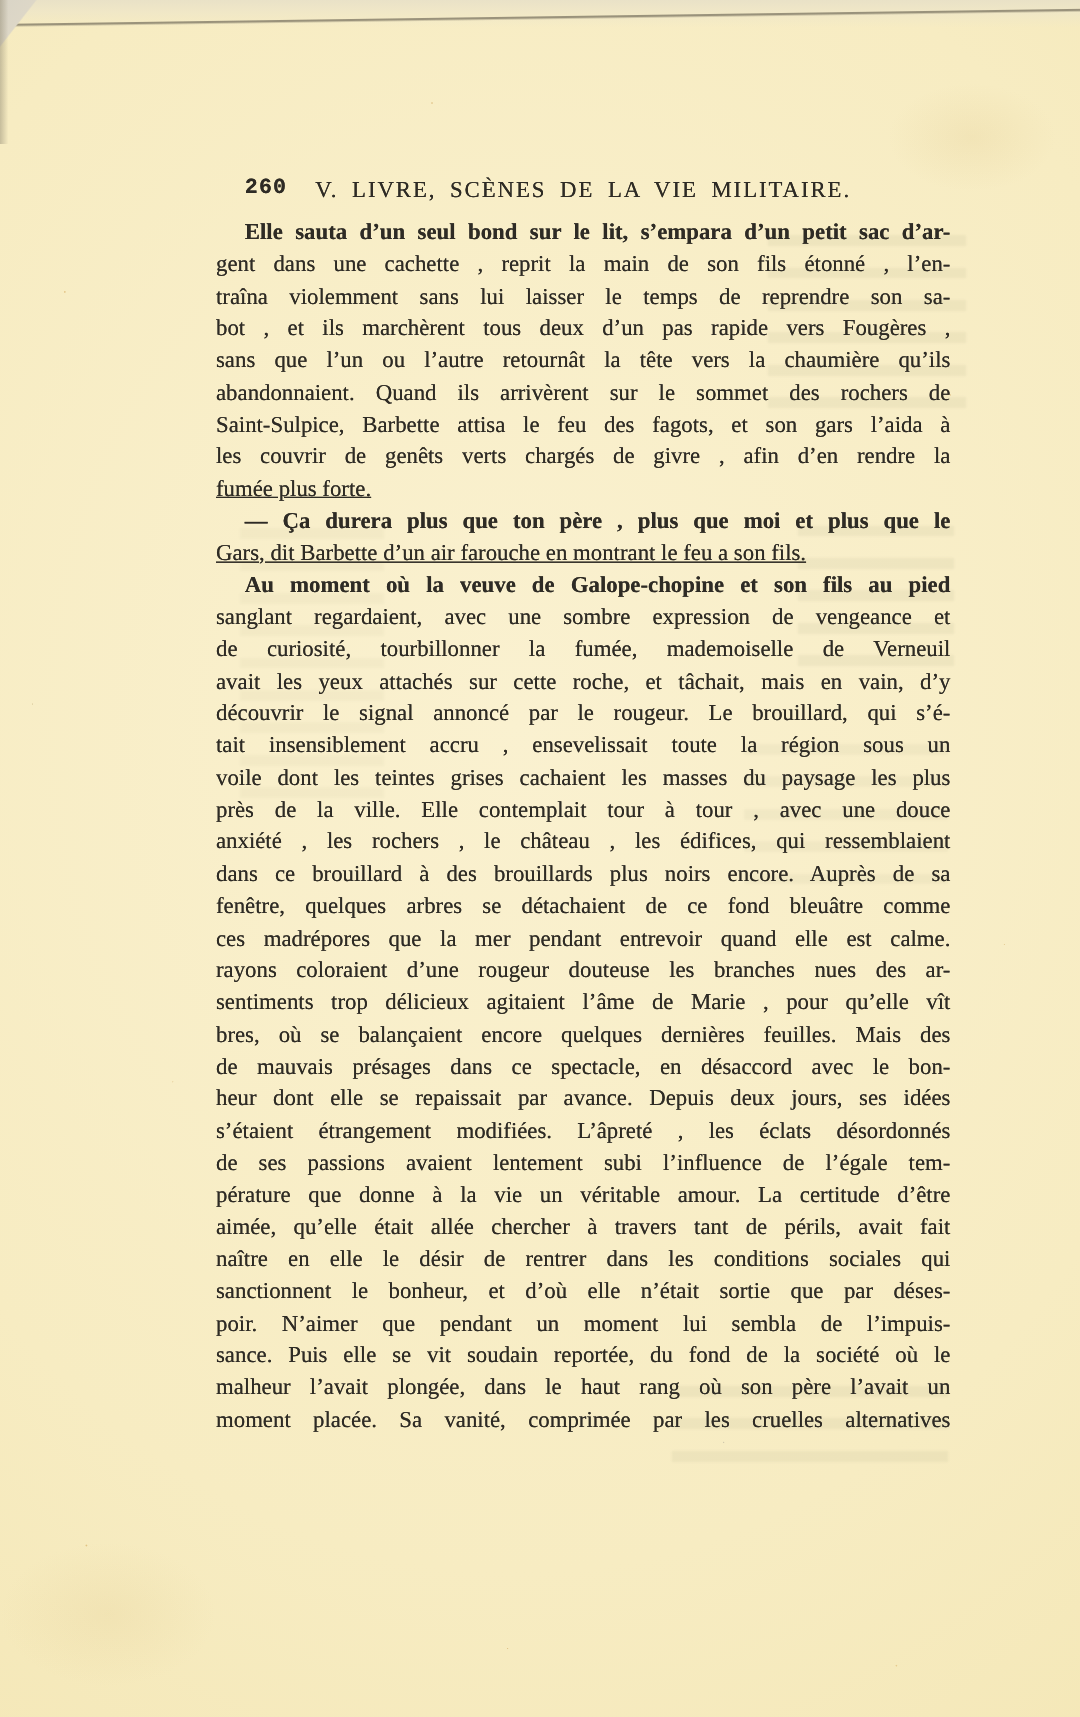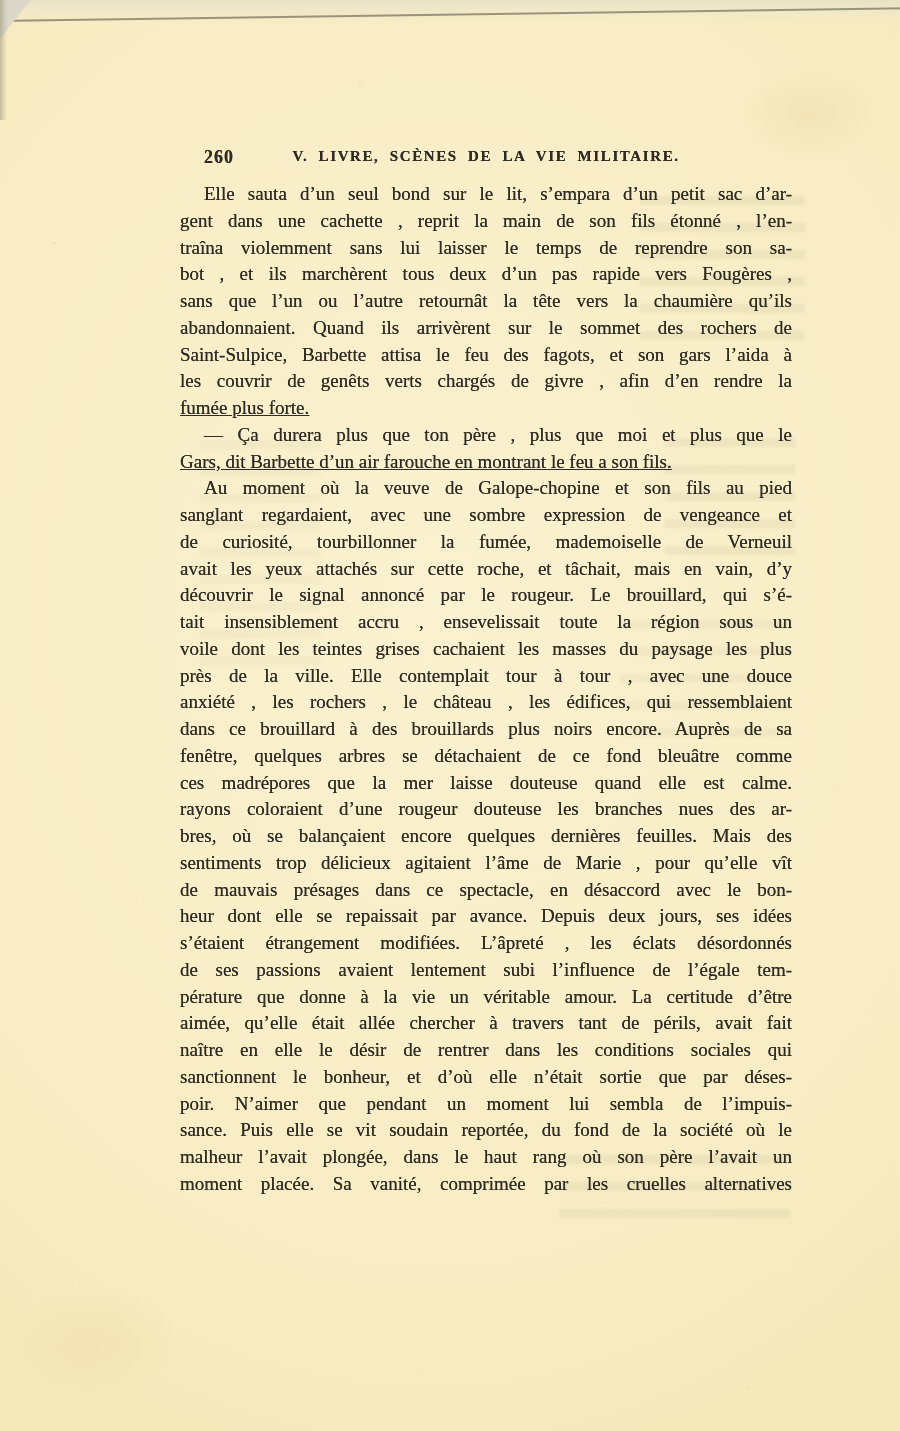--- a/index.html
+++ b/index.html
@@ -77,41 +77,42 @@
 
   
   .header {
     position: absolute; left: 180px; top: 147px; width: 612px; height: 22px;
   }
   .page-number {
     position: absolute; left: 24px; top: 0;
     font-size: 18px; font-weight: bold; letter-spacing: 1px;
     color: var(--ink);
     text-shadow: 0 0 .5px rgba(43,40,33,.9);
+    font-family: Liberation Mono, monospace;
   }
   .running-title {
     position: absolute; left: 0; right: 0; top: 1px;
     text-align: center;
-    font-size: 15px; font-weight: bold;
+    font-size: 19px; font-weight: normal;
     letter-spacing: 1.6px; word-spacing: 5px;
     color: var(--ink);
     text-shadow: 0 0 .5px rgba(43,40,33,.9);
   }
   
   .text-block {
     position: absolute; left: 180px; top: 181px; width: 612px;
     font-size: 19px; line-height: 26.75px;
     color: var(--ink);
     text-shadow: 0 0 .55px rgba(43,40,33,.85);
   }
   .line {
     height: 26.75px; overflow: visible; white-space: normal;
     text-align: justify; text-align-last: justify;
   }
-  .line.indent { text-indent: 24px; }
+  .line.indent { text-indent: 24px; font-weight: bold; }
   .line.para-end { text-align-last: left; text-decoration: underline; }
 </style>
 </head>
 <body>
 
 <div class="page">
   <div class="speckles"></div>
 
   <div class="scan-top-strip"></div>
   <div class="scan-top-line"></div>
@@ -145,24 +146,24 @@
       <div class="line">sanglant regardaient, avec une sombre expression de vengeance et</div>
       <div class="line">de curiosité, tourbillonner la fumée, mademoiselle de Verneuil</div>
       <div class="line">avait les yeux attachés sur cette roche, et tâchait, mais en vain, d’y</div>
       <div class="line">découvrir le signal annoncé par le rougeur. Le brouillard, qui s’é-</div>
       <div class="line">tait insensiblement accru , ensevelissait toute la région sous un</div>
       <div class="line">voile dont les teintes grises cachaient les masses du paysage les plus</div>
       <div class="line">près de la ville. Elle contemplait tour à tour , avec une douce</div>
       <div class="line">anxiété , les rochers , le château , les édifices, qui ressemblaient</div>
       <div class="line">dans ce brouillard à des brouillards plus noirs encore. Auprès de sa</div>
       <div class="line">fenêtre, quelques arbres se détachaient de ce fond bleuâtre comme</div>
-      <div class="line">ces madrépores que la mer laisse douteuse quand elle est calme.</div>
+      <div class="line">ces madrépores que la mer pendant entrevoir quand elle est calme.</div>
       <div class="line">rayons coloraient d’une rougeur douteuse les branches nues des ar-</div>
+      <div class="line">sentiments trop délicieux agitaient l’âme de Marie , pour qu’elle vît</div>
       <div class="line">bres, où se balançaient encore quelques dernières feuilles. Mais des</div>
-      <div class="line">sentiments trop délicieux agitaient l’âme de Marie , pour qu’elle vît</div>
       <div class="line">de mauvais présages dans ce spectacle, en désaccord avec le bon-</div>
       <div class="line">heur dont elle se repaissait par avance. Depuis deux jours, ses idées</div>
       <div class="line">s’étaient étrangement modifiées. L’âpreté , les éclats désordonnés</div>
       <div class="line">de ses passions avaient lentement subi l’influence de l’égale tem-</div>
       <div class="line">pérature que donne à la vie un véritable amour. La certitude d’être</div>
       <div class="line">aimée, qu’elle était allée chercher à travers tant de périls, avait fait</div>
       <div class="line">naître en elle le désir de rentrer dans les conditions sociales qui</div>
       <div class="line">sanctionnent le bonheur, et d’où elle n’était sortie que par déses-</div>
       <div class="line">poir. N’aimer que pendant un moment lui sembla de l’impuis-</div>
       <div class="line">sance. Puis elle se vit soudain reportée, du fond de la société où le</div>

